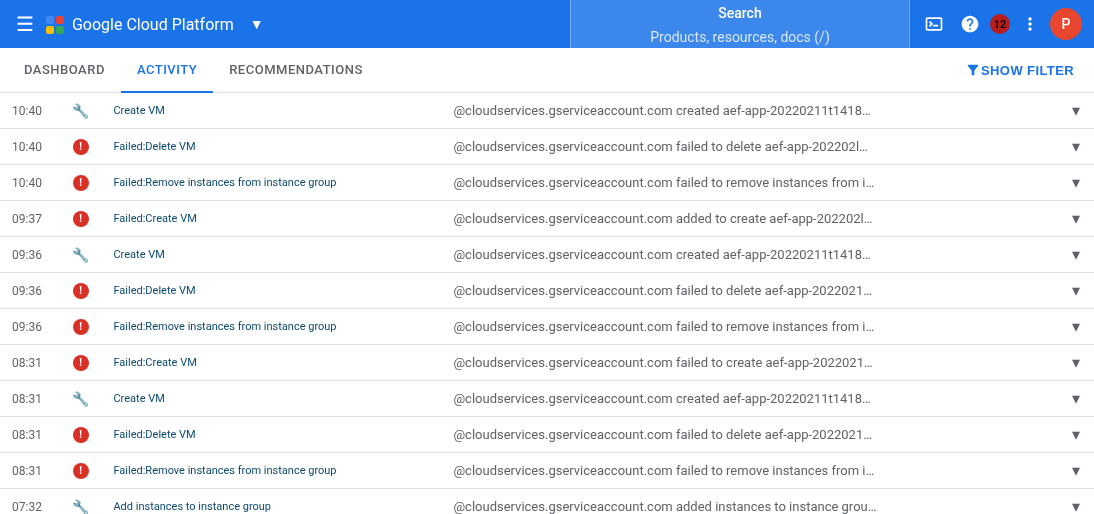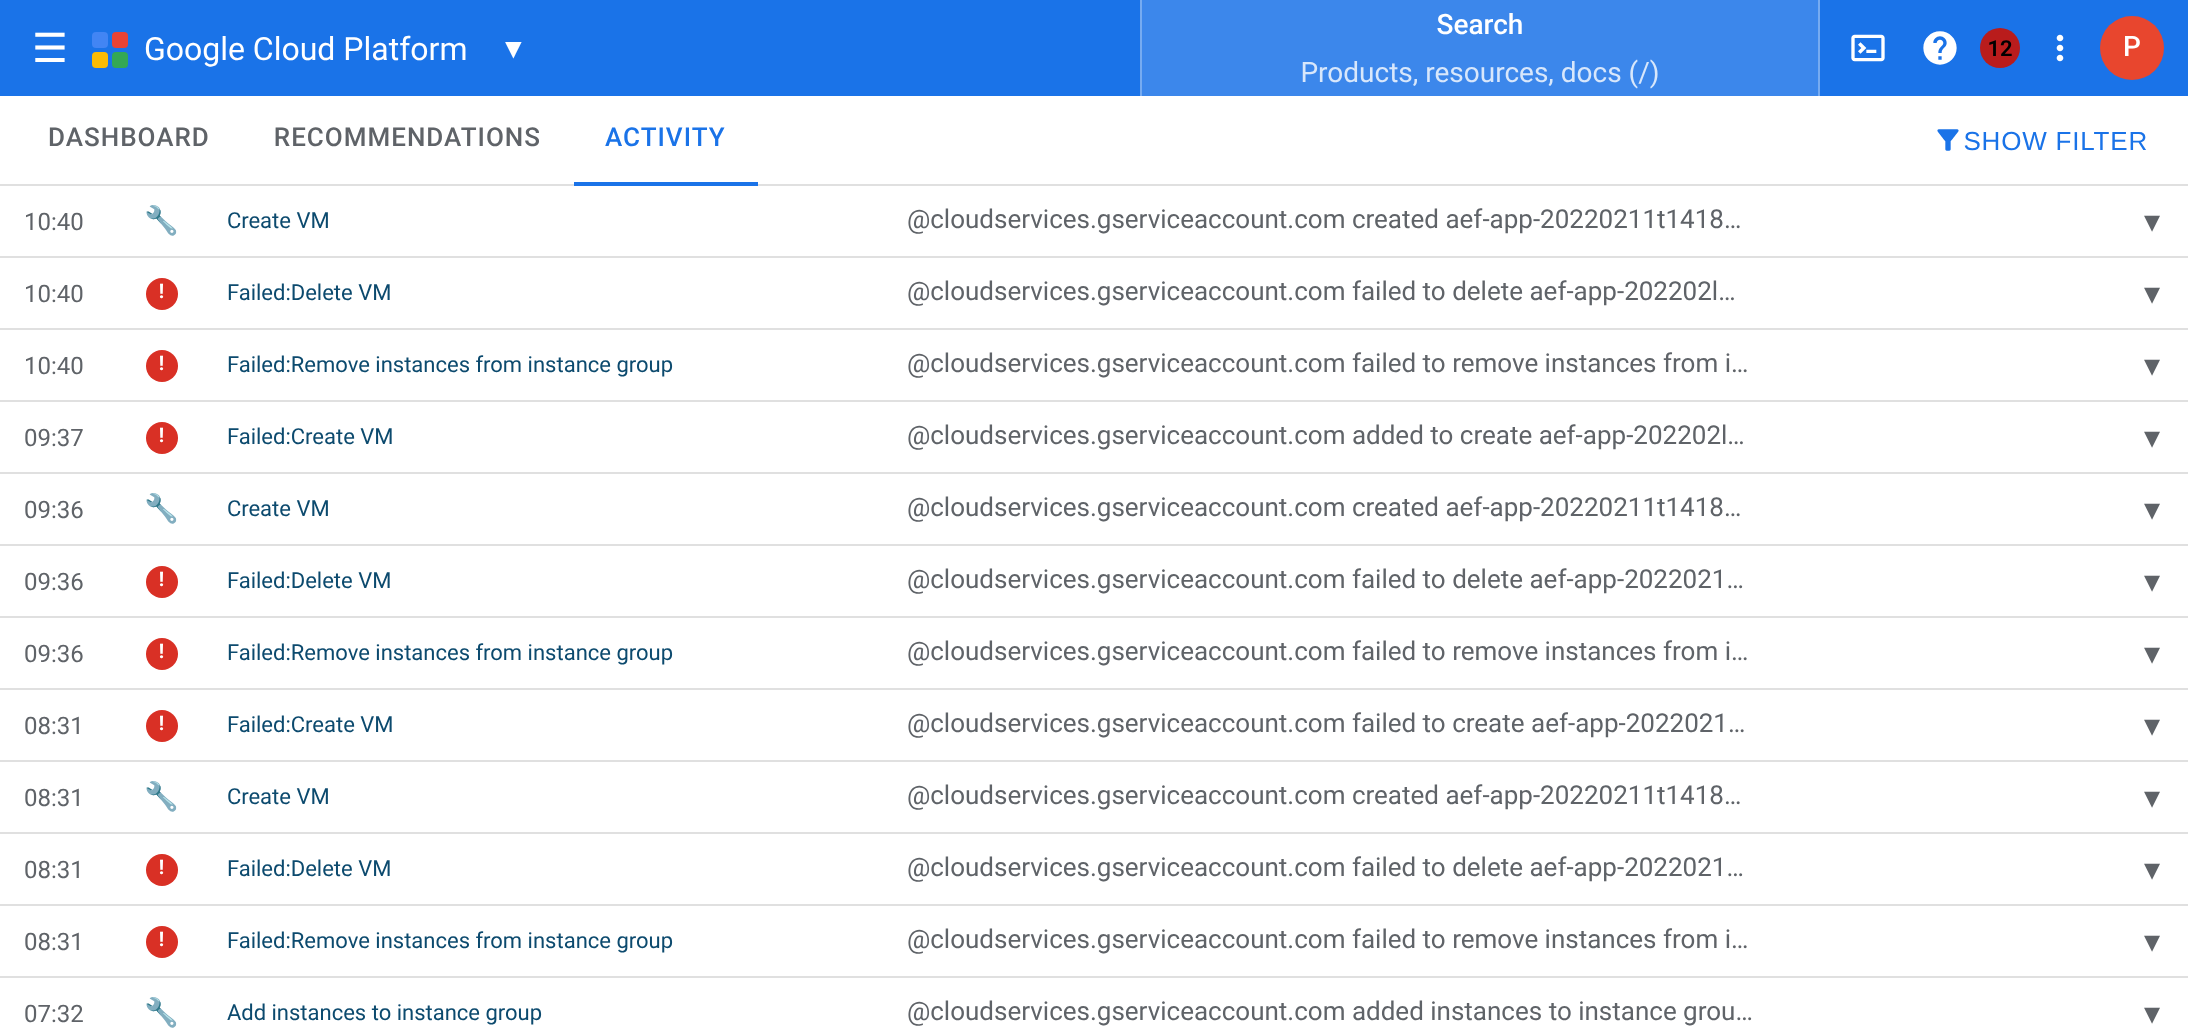--- a/index.html
+++ b/index.html
@@ -52,21 +52,21 @@
     }
     .tab {
       padding: 14px 16px; font-size: 13px; font-weight: 500; color: #5f6368;
       cursor: pointer; border-bottom: 2px solid transparent; margin-bottom: -1px;
       letter-spacing: 0.5px; text-transform: uppercase;
     }
     .tab.active { color: #1a73e8; border-bottom: 2px solid #1a73e8; }
     .tab-spacer { flex: 1; }
     .show-filter-btn {
       display: flex; align-items: center; gap: 0; color: #1a73e8; font-size: 13px;
-      font-weight: 400; cursor: pointer; padding: 8px 12px; border-radius: 4px;
+      font-weight: 700; cursor: pointer; padding: 8px 12px; border-radius: 4px;
       border: none; background: none; text-transform: uppercase; letter-spacing: 0.4px;
     }
 
     
     .activity-table { width: 100%; border-collapse: collapse; }
     .activity-table tr { border-bottom: 1px solid #e0e0e0; }
     .activity-table td { padding: 8px 12px; vertical-align: middle; }
     .time-col { width: 60px; color: #5f6368; font-size: 12px; text-align: left; white-space: nowrap; }
     .icon-col { width: 28px; text-align: center; }
     .action-col { width: 340px; font-size: 11px; color: #0c4a6e; }
@@ -132,22 +132,22 @@
       <svg width="20" height="20" viewBox="0 0 24 24" fill="white">
           <path d="M12 8c1.1 0 2-.9 2-2s-.9-2-2-2-2 .9-2 2 .9 2 2 2zm0 2c-1.1 0-2 .9-2 2s.9 2 2 2 2-.9 2-2-.9-2-2-2zm0 6c-1.1 0-2 .9-2 2s.9 2 2 2 2-.9 2-2-.9-2-2-2z"></path>
         </svg>
     </button>
     <div class="avatar">P</div>
   </div>
 </nav>
 
 <div class="tab-bar">
   <div class="tab">DASHBOARD</div>
+  <div class="tab active">ACTIVITY</div>
   <div class="tab">RECOMMENDATIONS</div>
-  <div class="tab active">ACTIVITY</div>
   <div class="tab-spacer"></div>
   <button class="show-filter-btn">
     <svg width="16" height="16" viewBox="0 0 24 24" fill="#1a73e8">
         <path d="M4.25 5.61C6.27 8.2 10 13 10 13v6c0 .55.45 1 1 1h2c.55 0 1-.45 1-1v-6s3.72-4.8 5.74-7.39A.998.998 0 0 0 18.95 4H5.04a1 1 0 0 0-.79 1.61z"></path>
       </svg>
     <span>SHOW FILTER</span>
   </button>
 </div>
 
 <div class="content-area">

